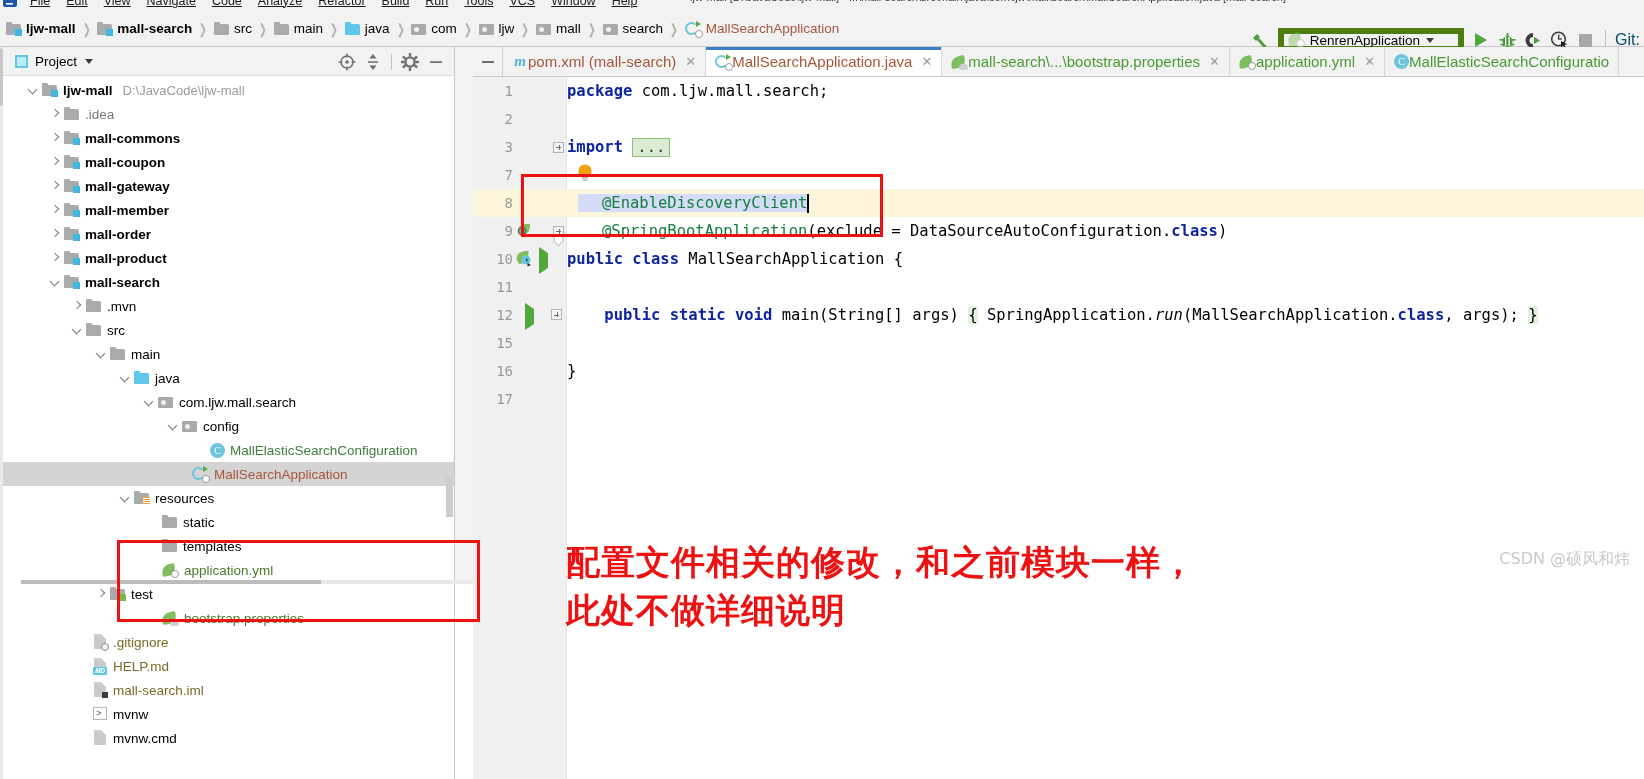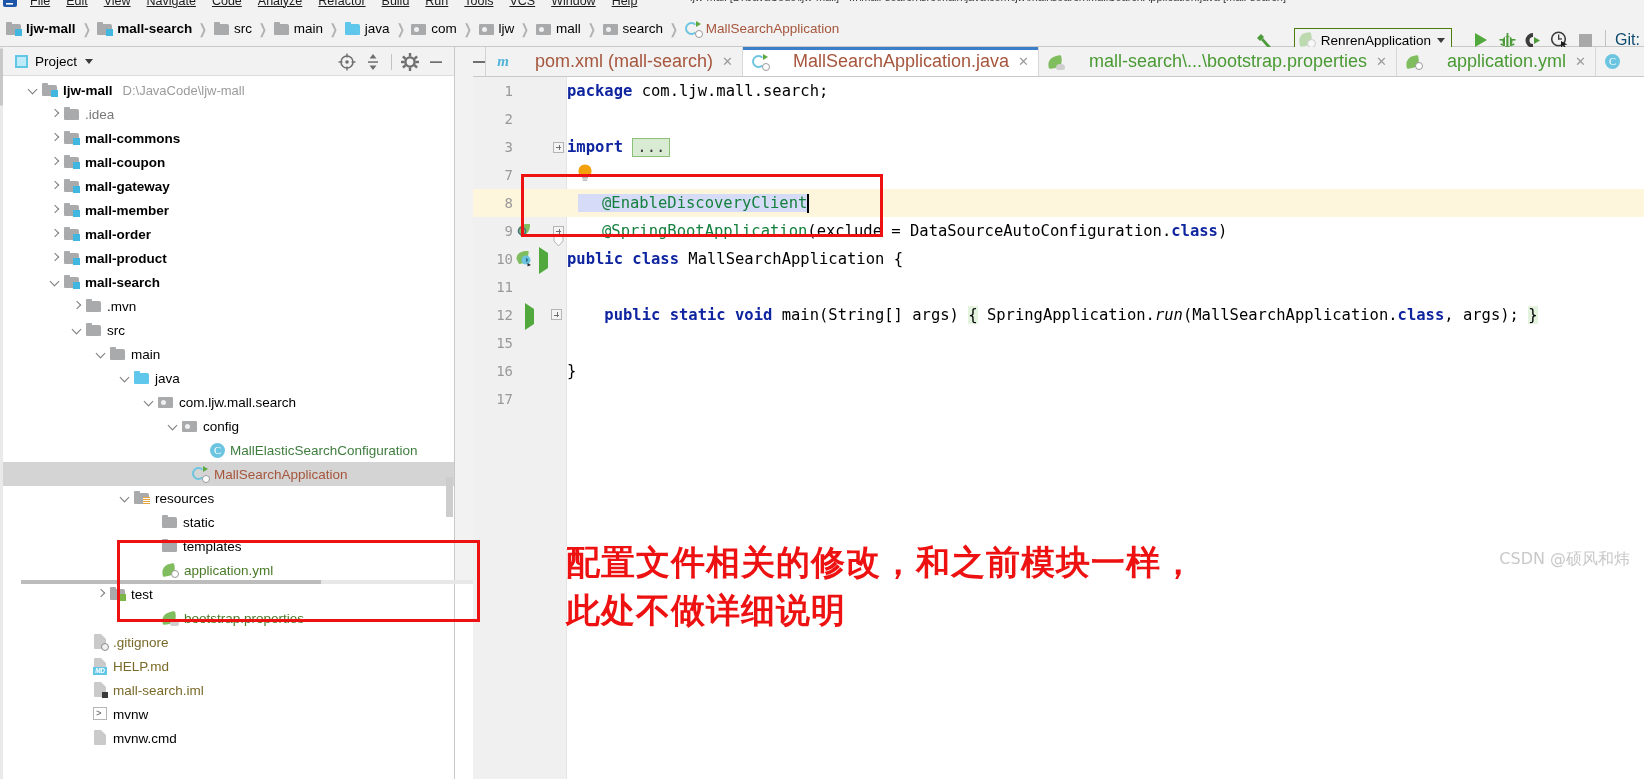--- a/index.html
+++ b/index.html
@@ -225,23 +225,23 @@
 
   
   .toolbar-right {
     position: absolute; right: 0; top: 11px; height: 36px;
     display: flex; align-items: center; padding-right: 4px;
   }
   .tb-icon { width: 26px; height: 26px; position: relative; flex: 0 0 auto; cursor: pointer; }
   .hammer-ico svg { display: block; }
   .runcfg {
     display: flex; align-items: center;
-    height: 24px; padding: 0 6px 0 4px;
-    border: 1px solid #4d7c0f; background: #f2f2f2;
-    margin: 0 16px; cursor: pointer;
+    height: 24px; padding: 0 24px 0 4px;
+    border: 6px solid #4d7c0f; background: #f2f2f2;
+    margin: 0 4px; cursor: pointer;
   }
   .runcfg .lbl { font-size: 13.5px; margin: 0 6px 0 5px; color: #000; }
   .runcfg .chev {
     width: 0; height: 0;
     border-left: 4.5px solid transparent; border-right: 4.5px solid transparent;
     border-top: 5px solid #3c3c3c;
   }
   .runcfg-ico { width: 17px; height: 16px; position: relative; opacity: 0.45; }
   .tri-run {
     width: 0; height: 0;
@@ -365,21 +365,21 @@
     padding: 0 9px; background: #f2f2f2;
     border-right: 1px solid #d8d8d8;
     cursor: pointer; white-space: nowrap;
     position: relative;
   }
   .etab.active { background: #ffffff; }
   .etab.active:after {
     content: ""; position: absolute; left: 0; top: 0;
     width: 100%; height: 3px; background: #3c7ec8;
   }
-  .etab .tlab { font-size: 18px; margin-left: 24px; }
+  .etab .tlab { font-size: 15px; margin-left: 0; }
   .etab .tlab.brown { color: #a6563c; }
   .etab .tlab.green { color: #4a9a34; }
   .etab .xbtn {
     margin-left: 9px; color: #9a9a9a; font-size: 13px;
     line-height: 1; cursor: pointer;
   }
 
   
   .codebody {
     position: relative; height: 702px; background: #ffffff;

